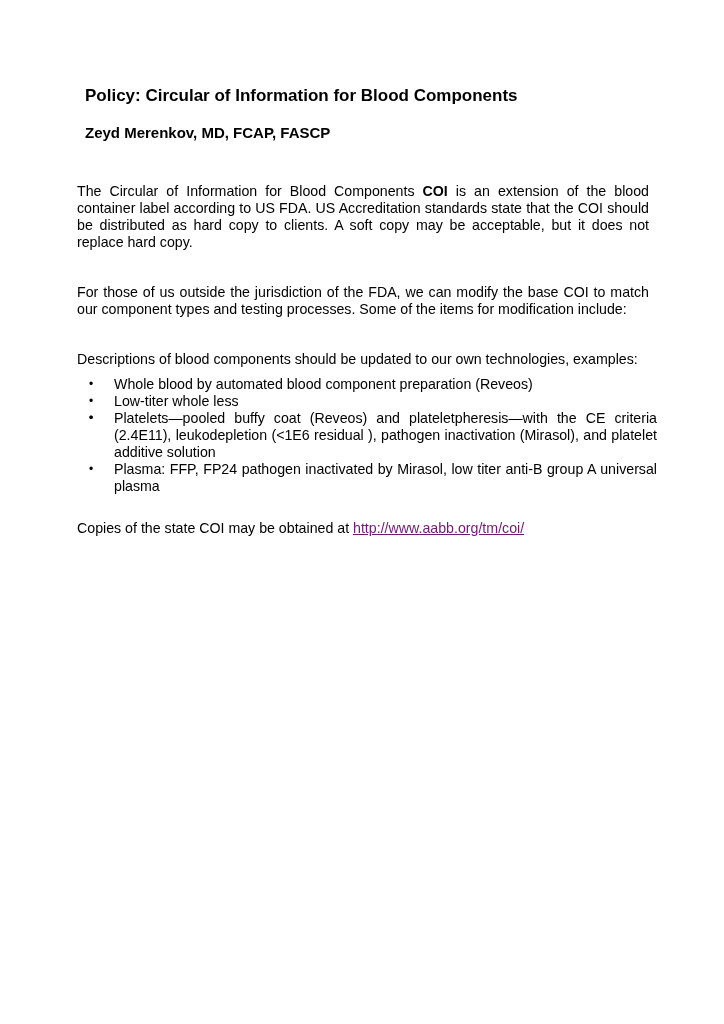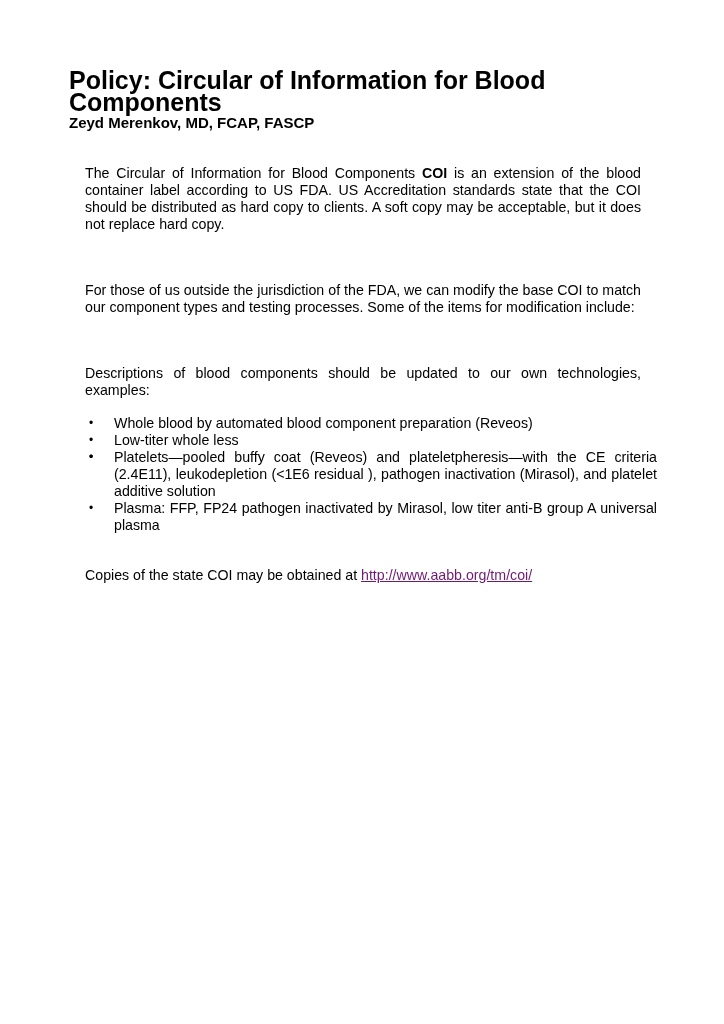--- a/index.html
+++ b/index.html
@@ -15,35 +15,35 @@
       font-family: "Liberation Sans", sans-serif;
       color: #000000;
     }
     .page {
       position: absolute;
       left: 69px;
       top: 69px;
       width: 588px;
     }
     .title {
-      font-size: 25px;
+      font-size: 17px;
       font-weight: bold;
       line-height: 22px;
-      margin: 0;
+      margin: 16px;
     }
     .subtitle {
       font-size: 15px;
       font-weight: bold;
       line-height: 19px;
-      margin: 0;
+      margin: 16px;
     }
     .para {
       font-size: 14.2px;
       line-height: 17px;
-      margin: 16px;
+      margin: 8px;
       text-align: justify;
     }
     .gap1 { height: 17px; }
     ul.items {
       list-style: none;
       margin: 0;
       padding: 0;
     }
     ul.items li {
       position: relative;

